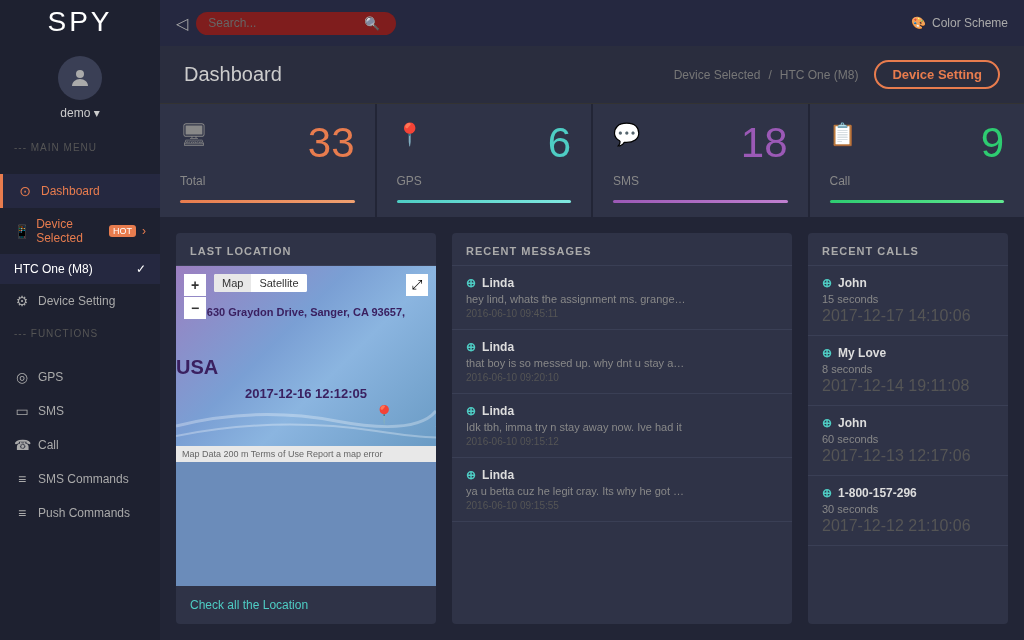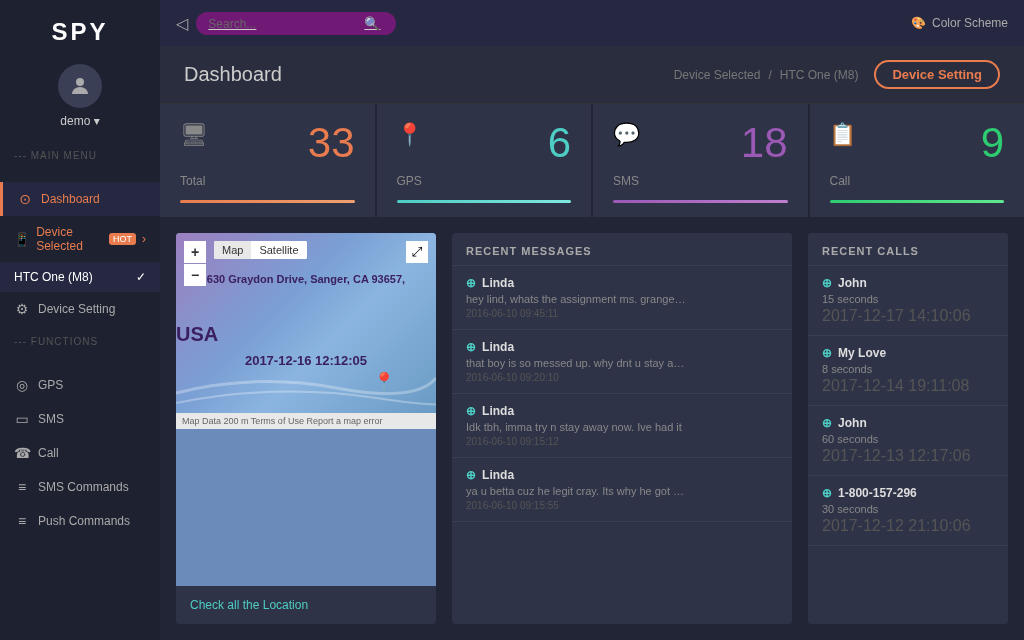--- a/index.html
+++ b/index.html
@@ -9,25 +9,25 @@
     #sidebar {
       width: 160px;
       background: #1e2130;
       display: flex;
       flex-direction: column;
       flex-shrink: 0;
       height: 640px;
       overflow-y: auto;
     }
     .sidebar-logo {
-      padding: 18px 0 10px 0;
+      padding: 6px 0 10px 0;
       text-align: center;
       color: #fff;
-      font-size: 24px;
-      font-weight: 700;
+      font-size: 28px;
+      font-weight: 400;
       letter-spacing: 3px;
     }
     .sidebar-avatar {
       display: flex;
       flex-direction: column;
       align-items: center;
       padding: 8px 0 12px 0;
     }
     .avatar-circle {
       width: 44px; height: 44px;
@@ -126,27 +126,26 @@
     .back-btn {
       color: #aaa;
       cursor: pointer;
       font-size: 16px;
       background: none;
       border: none;
       color: #aaa;
     }
     .search-box {
       display: flex;
-      align-items: flex-end;
-      background: #701a75;
+      align-items: flex-start;
+      background: #7f1d1d;
       border-radius: 20px;
       padding: 4px 12px;
       gap: 6px;
       width: 200px;
-      text-decoration: underline;
     }
     .search-input {
       background: none;
       border: none;
       color: #aaa;
       outline: none;
       font-size: 12px;
       width: 150px;
     }
     .search-input::placeholder { color: #666; }
@@ -525,20 +524,21 @@
         <span class="stat-number n-green">9</span>
       </div>
       <div class="stat-label">Call</div>
       <div class="stat-bar bar-green"></div>
     </div>
   </div>
 
   <div id="content-panels">
 
     <div class="panel map-panel">
+      <div class="panel-header">LAST LOCATION</div>
       <div class="map-container">
         <div class="map-bg">
 
           <svg style="position:absolute;bottom:0;left:0;width:100%;height:70px;opacity:0.3" viewBox="0 0 260 70">
             <path d="M0 50 Q80 30 160 45 T260 35" stroke="#fff" stroke-width="3" fill="none"></path>
             <path d="M0 60 Q100 40 200 55 T260 50" stroke="#fff" stroke-width="2" fill="none"></path>
           </svg>
           <div class="map-controls">
             <button class="map-btn">+</button>
             <button class="map-btn">−</button>

